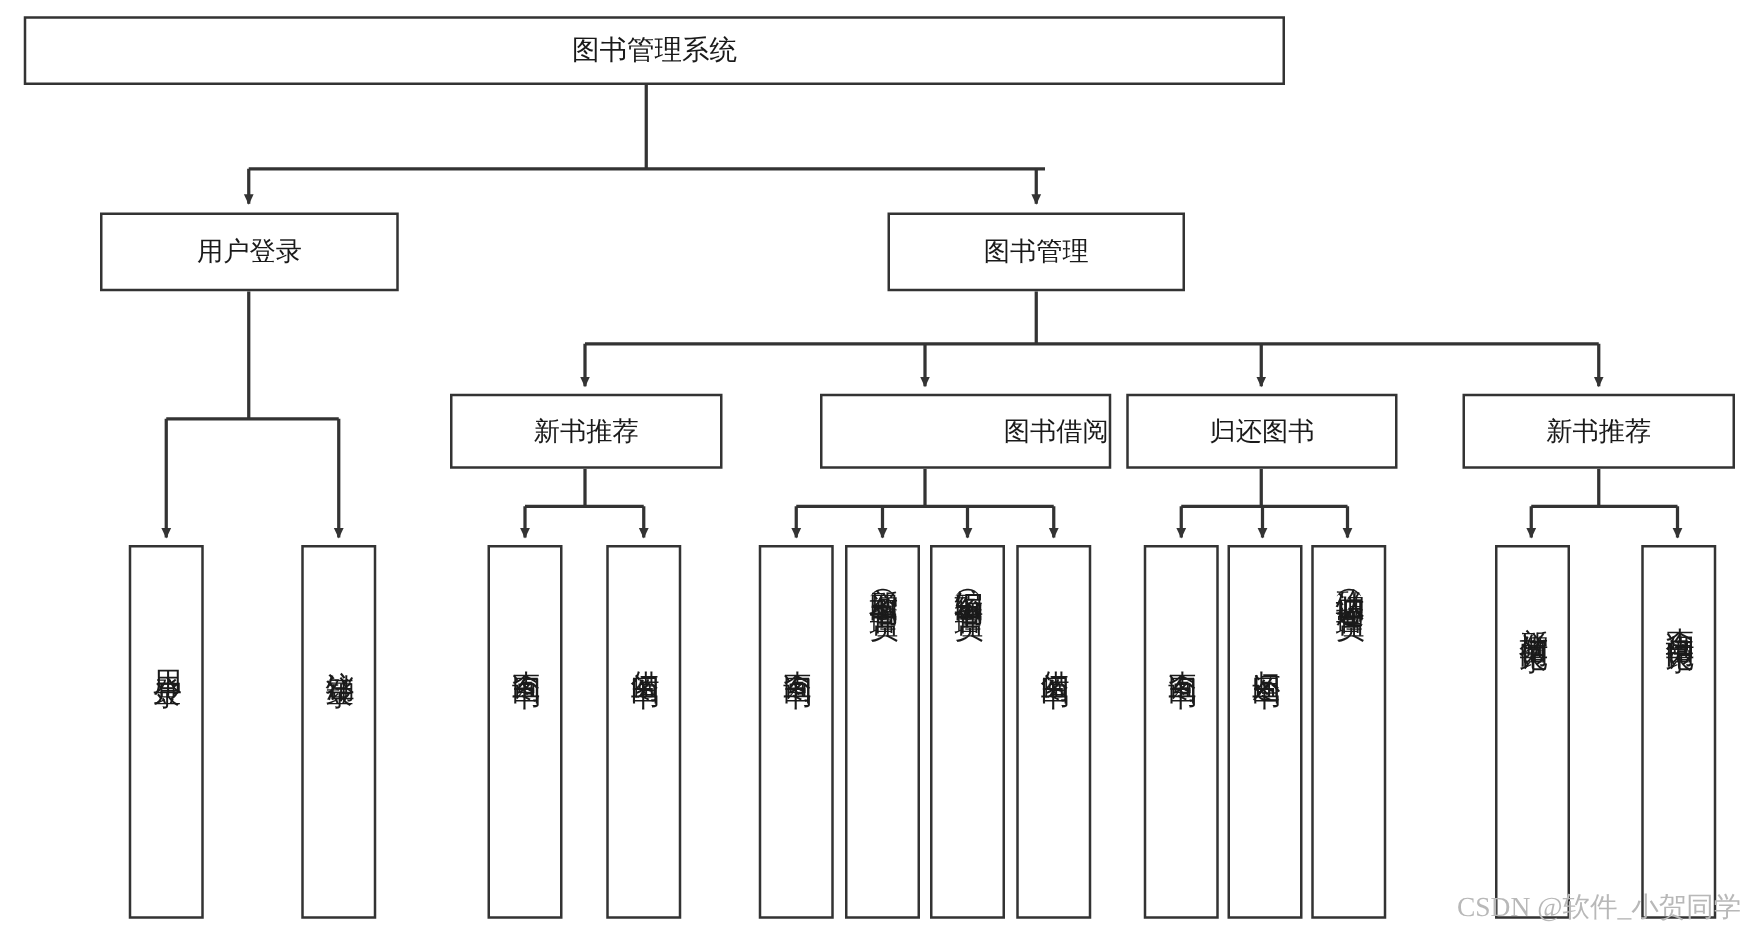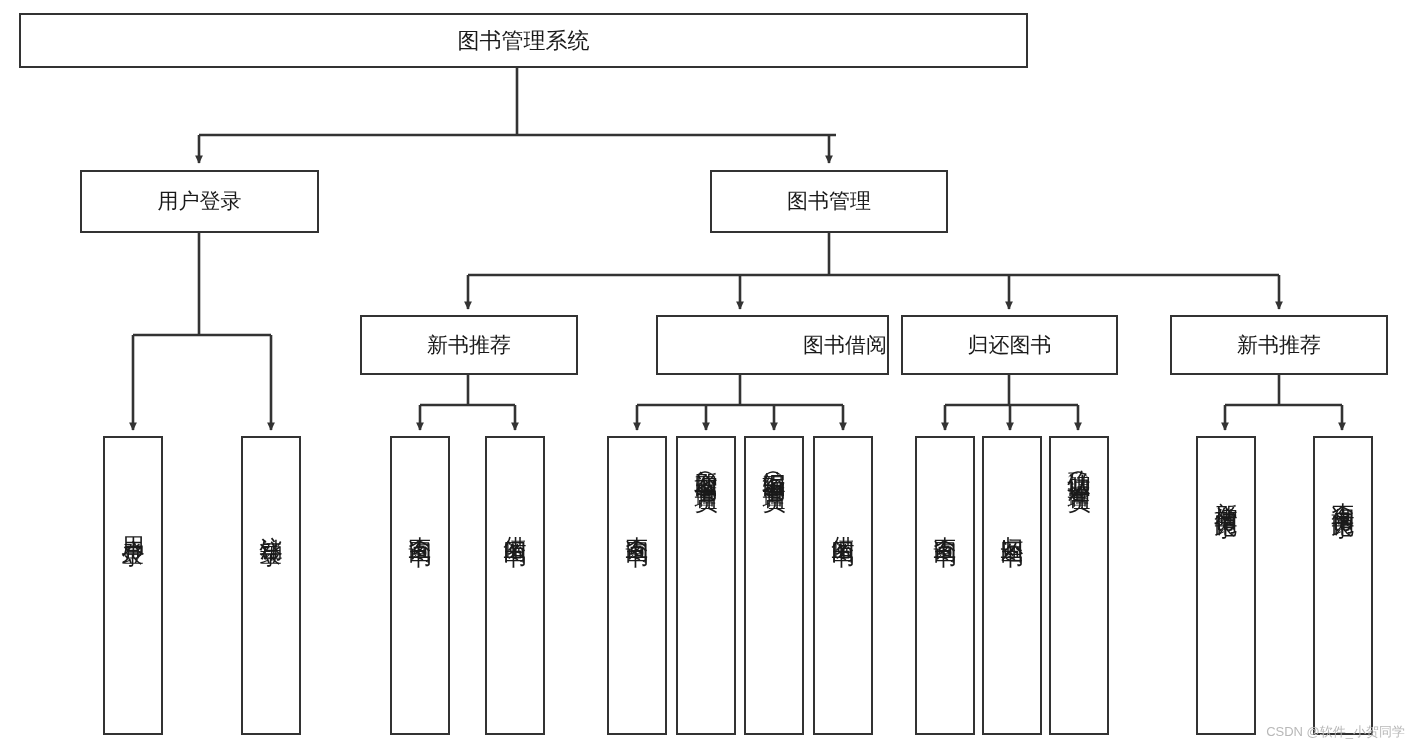--- a/index.html
+++ b/index.html
@@ -62,27 +62,27 @@
     margin-top: 72px;
   }
   .node.vertical.high .label {
     margin-top: 6px;
   }
   .node.vertical.upper .label {
     margin-top: 38px;
   }
   #watermark {
     position: absolute;
-    right: 0;
+    right: 12px;
     bottom: 6px;
-    font-size: 13px;
+    font-size: 22px;
     color: #b8b8b8;
     z-index: 3;
     white-space: nowrap;
-    font-family: Liberation Sans, sans-serif;
+    font-family: Liberation Serif, serif;
   }
 </style>
 </head>
 <body>
 
 <div id="diagram-root">
 
   <svg id="edges-layer" viewBox="0 0 1405 747" width="1405" height="747" xmlns="http://www.w3.org/2000/svg">
     <defs>
       <marker id="arrow" markerWidth="9" markerHeight="9" refX="7.6" refY="4.5" orient="auto" markerUnits="userSpaceOnUse">

